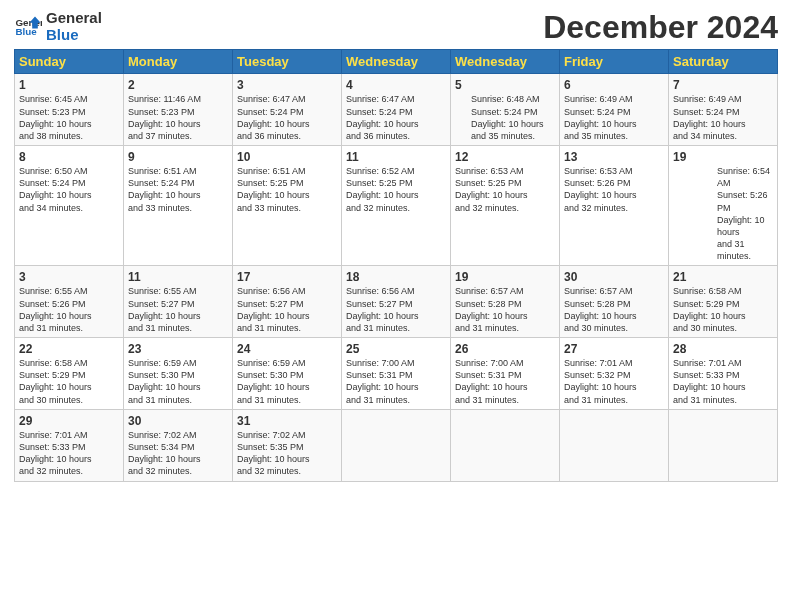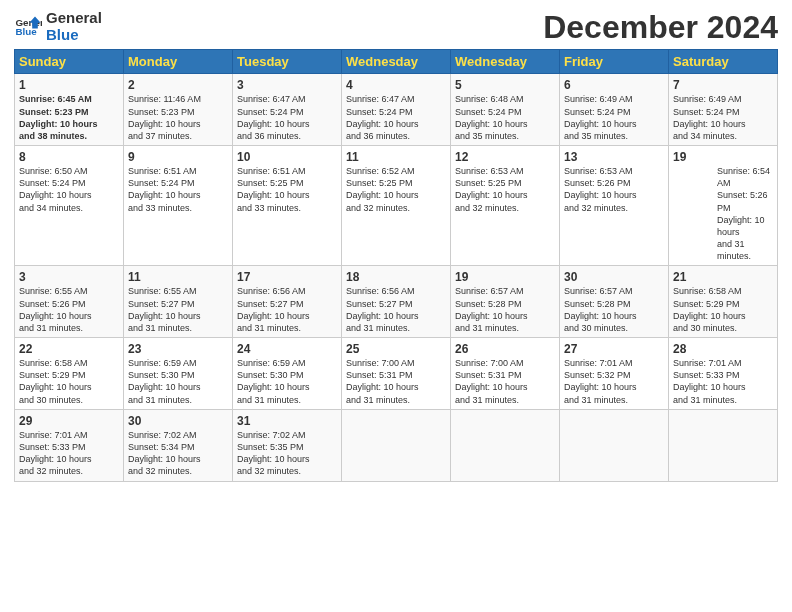--- a/index.html
+++ b/index.html
@@ -112,21 +112,21 @@
           <th>Wednesday</th>
           <th>Wednesday</th>
           <th>Friday</th>
           <th>Saturday</th>
         </tr>
     </thead>
     <tbody>
     <tr>
           <td>
             <span class="day-num">1</span>
-            <div class="day-info" style="white-space: pre-line; font-weight: bold;">Sunrise: 6:45 AM
+            <div class="day-info" style="white-space: pre-line;">Sunrise: 6:45 AM
 Sunset: 5:23 PM
 Daylight: 10 hours
 and 38 minutes.</div>
           </td>
           <td>
             <span class="day-num">2</span>
             <div class="day-info" style="white-space: pre-line;">Sunrise: 11:46 AM
 Sunset: 5:23 PM
 Daylight: 10 hours
 and 37 minutes.</div>
@@ -140,21 +140,21 @@
           </td>
           <td>
             <span class="day-num">4</span>
             <div class="day-info" style="white-space: pre-line;">Sunrise: 6:47 AM
 Sunset: 5:24 PM
 Daylight: 10 hours
 and 36 minutes.</div>
           </td>
           <td>
             <span class="day-num">5</span>
-            <div class="day-info" style="white-space: pre-line;">Sunrise: 6:48 AM
+            <div class="day-info" style="white-space: pre-line; margin-left: 16px;">Sunrise: 6:48 AM
 Sunset: 5:24 PM
 Daylight: 10 hours
 and 35 minutes.</div>
           </td>
           <td>
             <span class="day-num">6</span>
             <div class="day-info" style="white-space: pre-line;">Sunrise: 6:49 AM
 Sunset: 5:24 PM
 Daylight: 10 hours
 and 35 minutes.</div>

